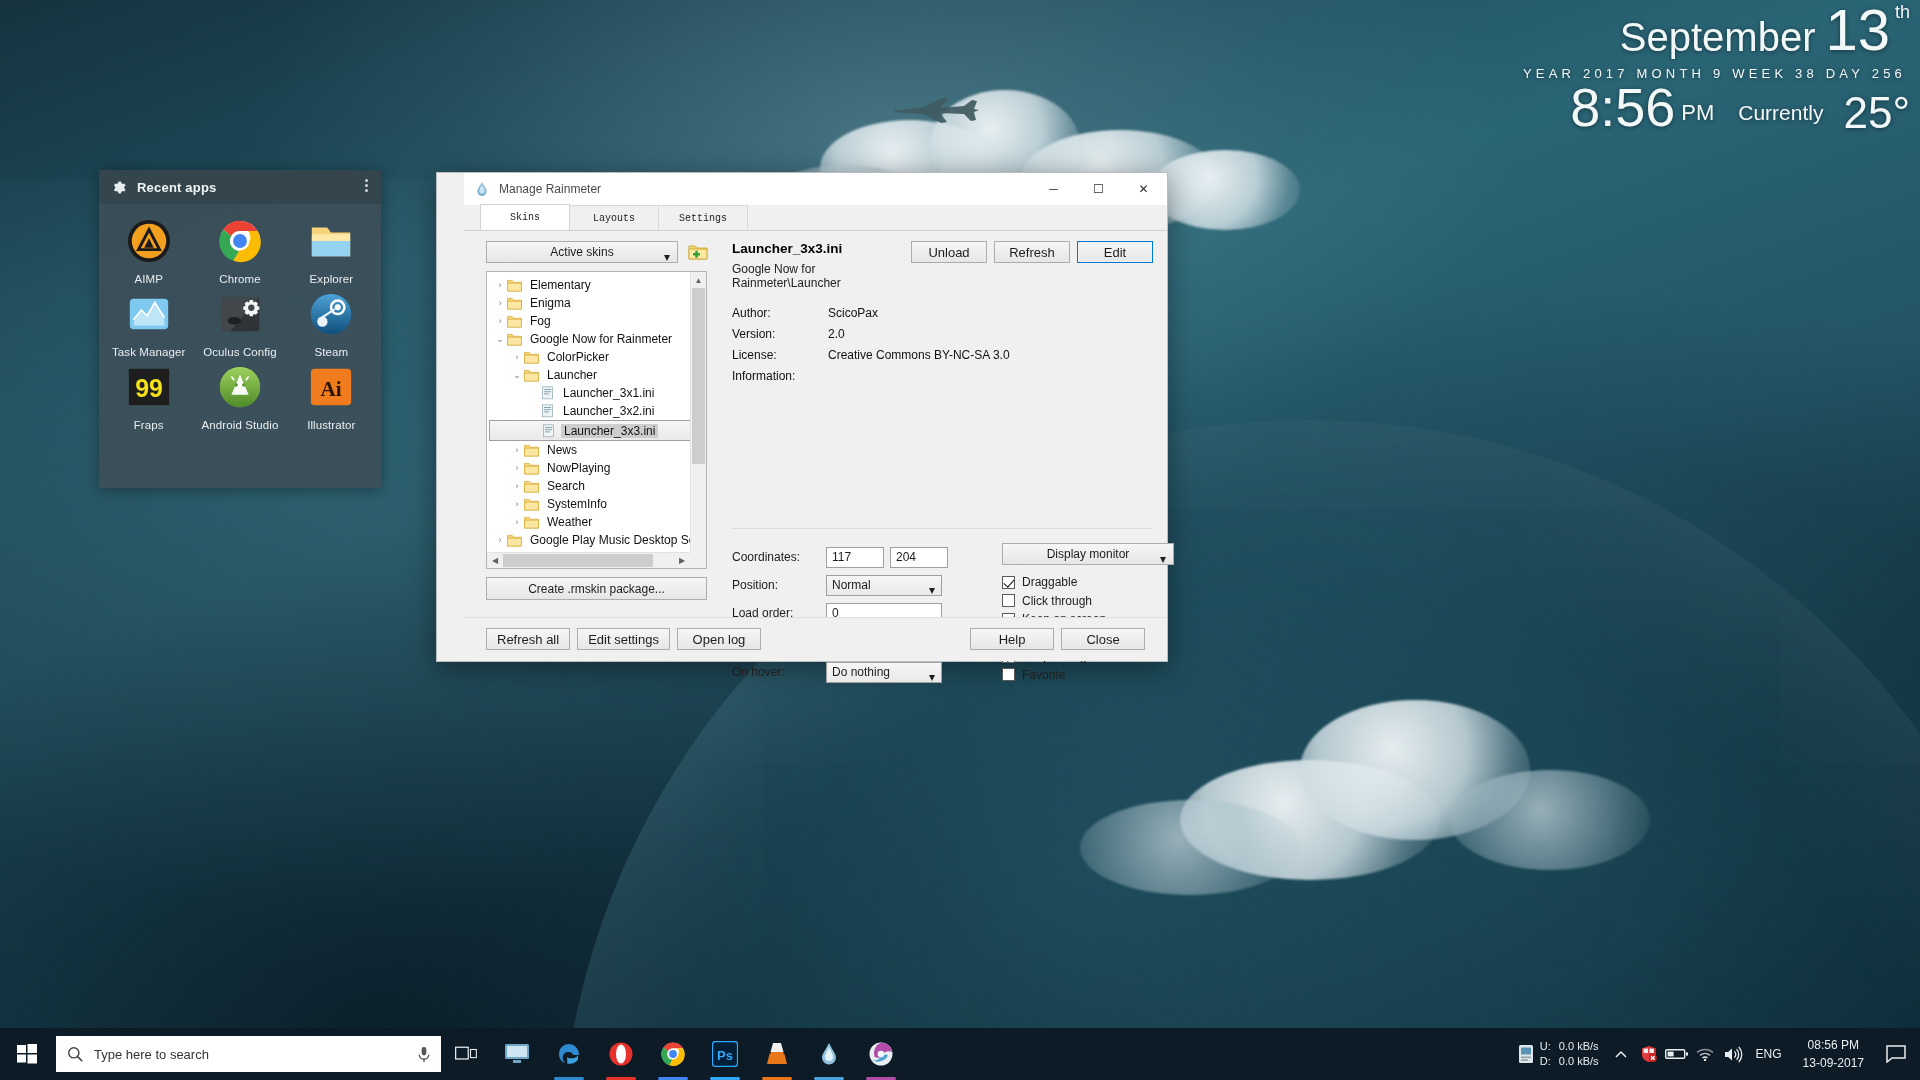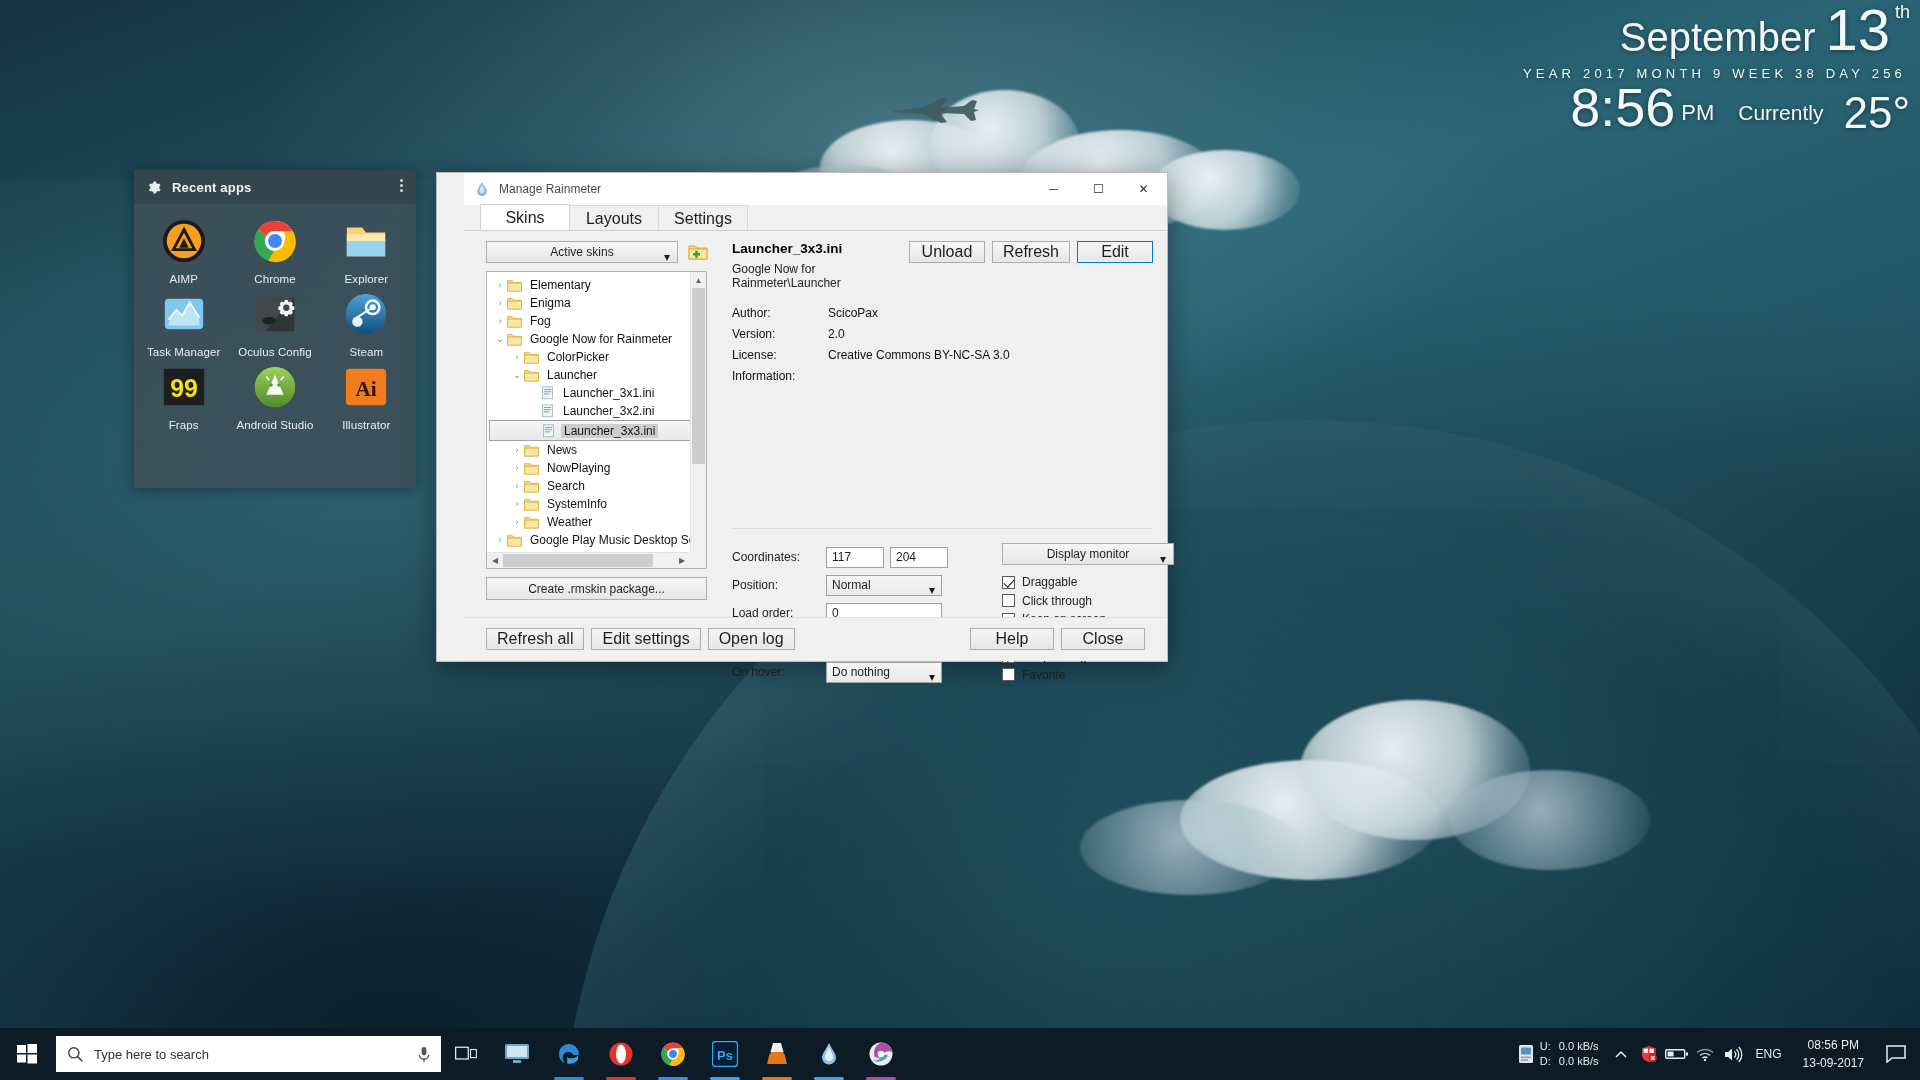--- a/index.html
+++ b/index.html
@@ -83,21 +83,20 @@
   #dw-temp { font-size: 44px; font-weight: 300; line-height: 0.9; margin-left: 10px;}
   #dw-cond { font-size: 30px; font-weight: 300; margin-top: 2px; padding-right: 6px;}
 
   
   #recent-apps {
     position: absolute; left: 99px; top: 170px;
     width: 282px; height: 318px;
     background: rgba(61,79,88,0.88);
     box-shadow: 0 2px 14px rgba(0,0,0,0.35);
     user-select: none;
-    margin-left: 35px;
   }
   #ra-header {
     height: 34px; display: flex; align-items: center; gap: 11px;
     padding: 0 12px;
     background: rgba(52,69,78,0.95);
     position: relative;
   }
   #ra-title { color: #f0f4f5; font-size: 13px; font-weight: bold; letter-spacing: 0.2px;}
   #ra-gear { width: 15px; height: 15px; display: block; }
   #ra-kebab {
@@ -138,23 +137,24 @@
   #rm-max { right: 46px; }
   #rm-close { right: 1px; }
 
   #rm-tabs {
     display: flex; padding-left: 16px; height: 26px;
     background: #f0f0f0; border-bottom: 1px solid #d2d2d2;
     align-items: flex-end;
   }
   .rm-tab {
     width: 90px; height: 25px; line-height: 25px; text-align: center;
-    font-size: 16px; color: #1d1d1d; cursor: pointer;
+    font-size: 10px; color: #1d1d1d; cursor: pointer;
     background: #f0f0f0; border: 1px solid #d9d9d9; border-bottom: none;
     margin-right: -1px;
+    font-family: Liberation Mono, monospace;
   }
   .rm-tab.active { background: #ffffff; border-color: #d2d2d2; height: 26px; line-height: 26px; position: relative; z-index: 2;}
 
   #rm-body { background: #f0f0f0; height: 430px; position: relative; padding: 10px 14px 0 14px;}
 
   
   #rm-left { position: absolute; left: 22px; top: 10px; width: 230px; }
   #skin-filter-row { display: flex; align-items: center; gap: 10px; }
   #skin-filter {
     width: 192px; height: 22px;
@@ -208,21 +208,21 @@
   }
 
   
   #rm-right { position: absolute; left: 268px; top: 10px; right: 14px; }
   #skin-head-row { display: flex; align-items: flex-start; justify-content: space-between; }
   #skin-name { font-size: 13.5px; font-weight: bold; color: #000; }
   #skin-path { font-size: 12px; color: #222; margin-top: 6px; }
   .rm-btn {
     height: 22px; min-width: 76px; padding: 0 10px;
     background: linear-gradient(to bottom,#f6f6f6,#e6e6e6);
-    border: 1px solid #adadad; font-size: 16px; cursor: pointer;
+    border: 1px solid #adadad; font-size: 13px; cursor: pointer;
     display: inline-flex; align-items: center; justify-content: center;
   }
   .rm-btn.focus { border: 1px solid #0078d7; background: linear-gradient(to bottom,#f6f6f6,#e6e6e6); box-shadow: inset 0 0 0 1px #f0f0f0;}
   #skin-btns { display: flex; gap: 7px; }
 
   #meta-table { margin-top: 12px; }
   .meta-row { display: flex; height: 21px; align-items: center; font-size: 12px; }
   .meta-key { width: 96px; color: #111; }
   .meta-val { color: #111; }
 

